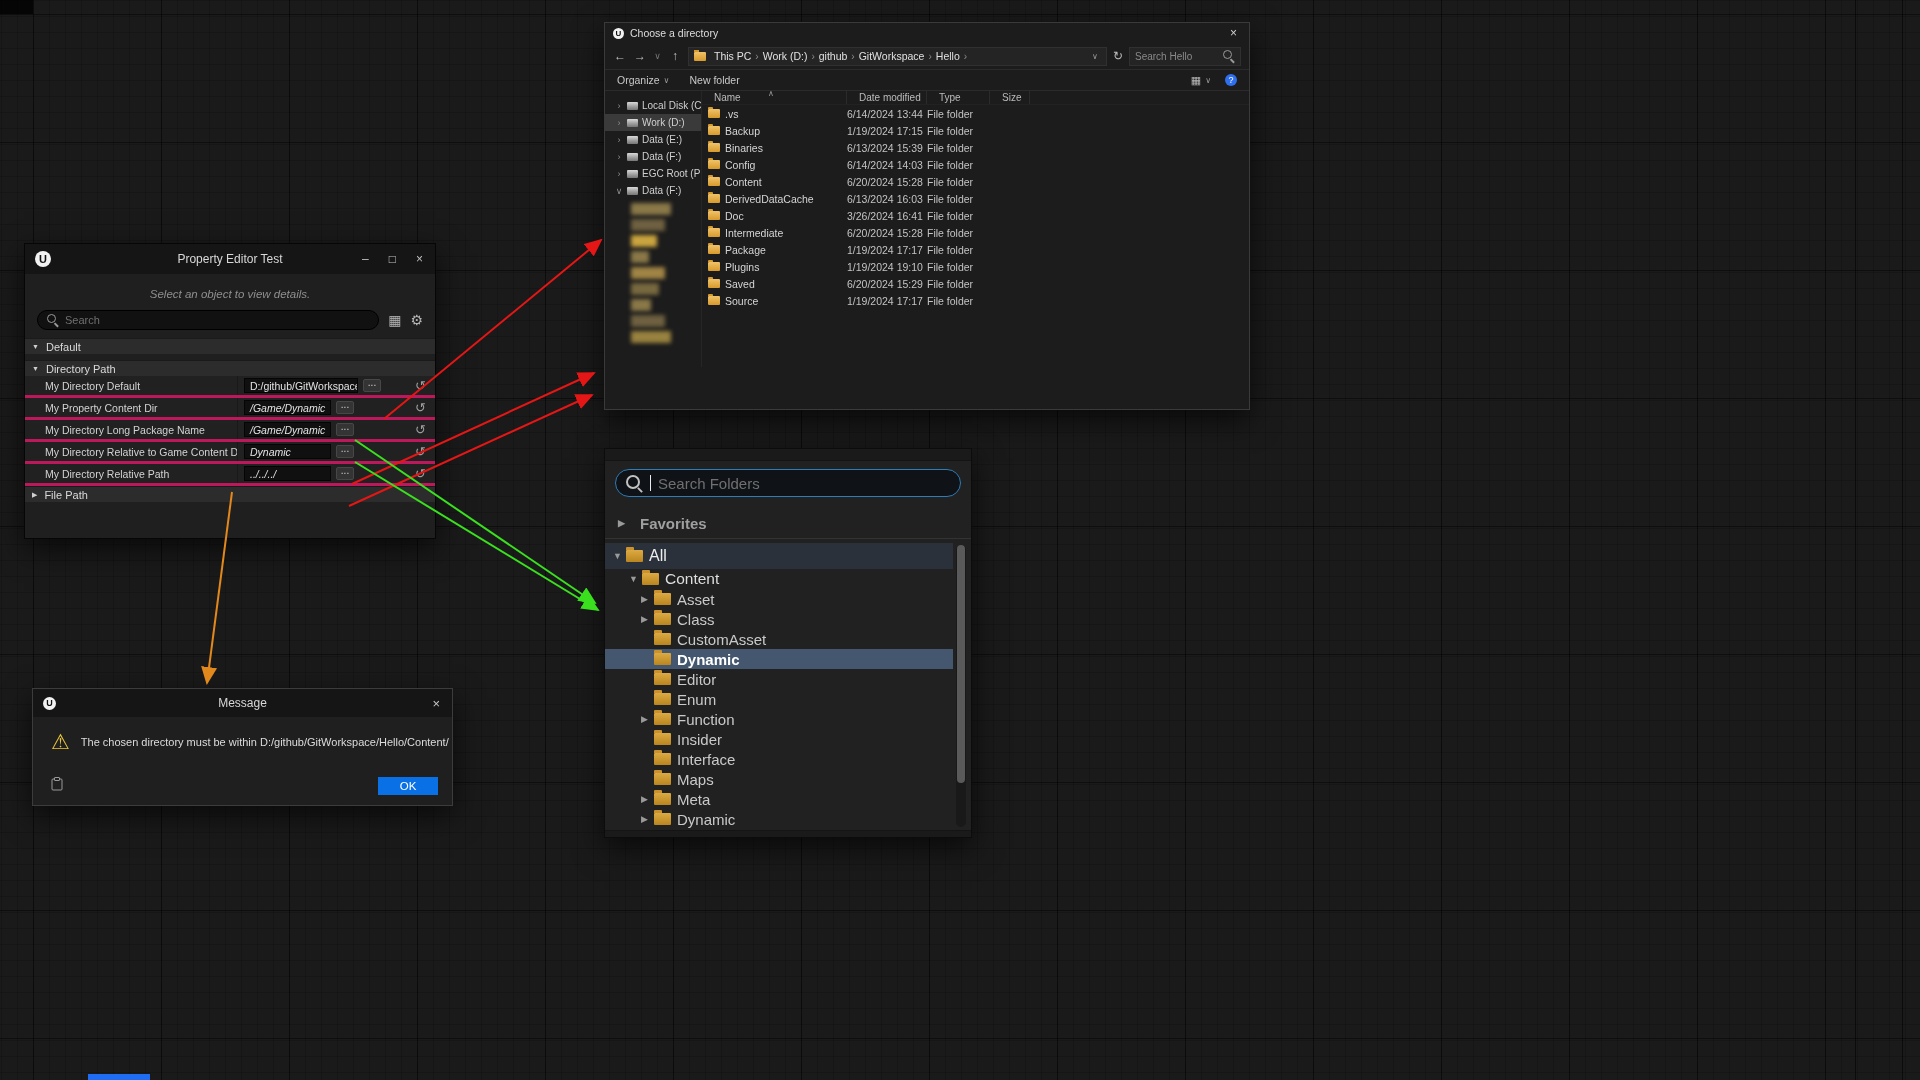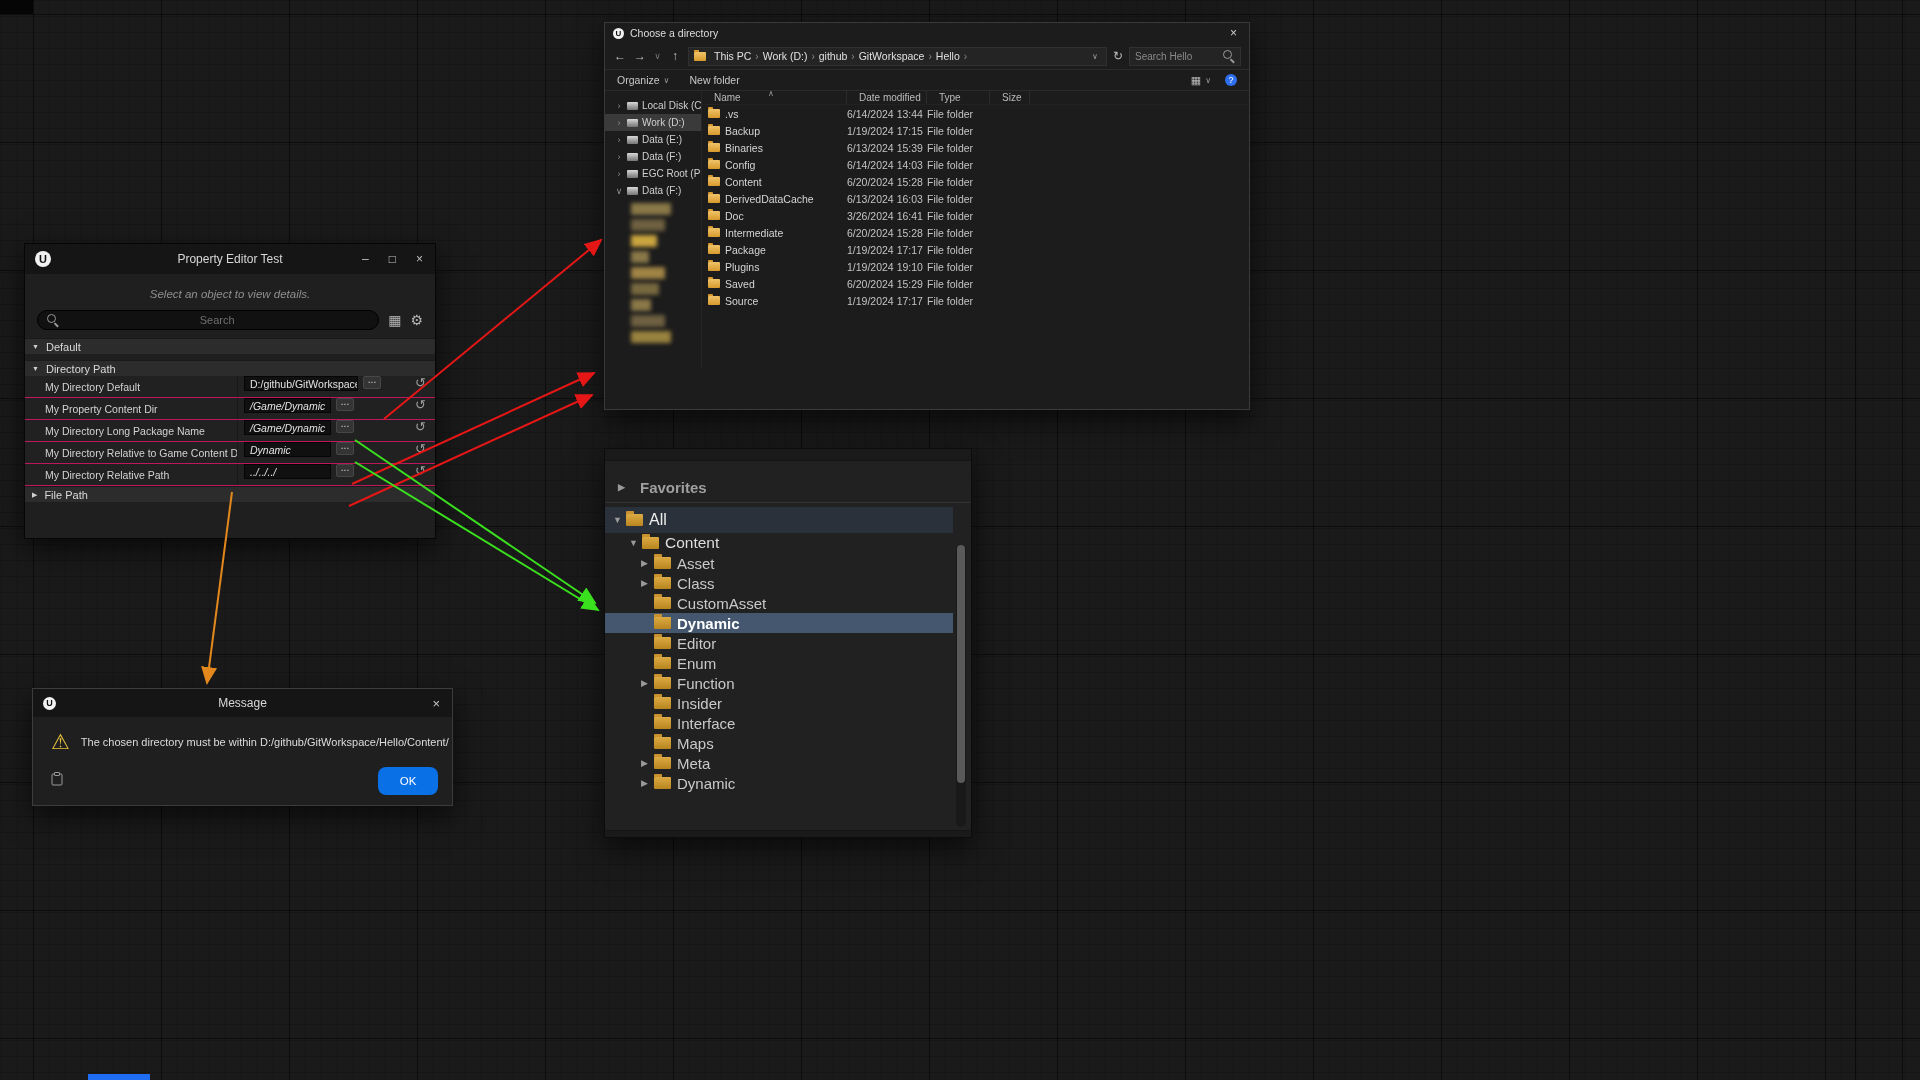--- a/index.html
+++ b/index.html
@@ -79,45 +79,45 @@
   .exbtn { height:16px; background:#2d2d2d; border:1px solid #585858; color:#e0e0e0; font-size:10px; display:flex; align-items:center; justify-content:center; padding:0 9px; }
 
   
   #propwin { left:24px; top:243px; width:412px; height:296px; background:#1f1f1f; border:1px solid #060606; color:#cfcfcf; }
   .pe-title { height:30px; background:#151515; display:flex; align-items:center; padding:0 10px; position:relative; }
   .pe-title .ttl { position:absolute; left:0; right:0; text-align:center; font-size:12px; color:#d8d8d8; }
   .winctl { position:absolute; right:12px; display:flex; gap:20px; font-size:12px; color:#c0c0c0; }
   .pe-hint { margin-top:14px; text-align:center; font-style:italic; color:#8f8f8f; font-size:11.5px; }
   .pe-search { margin:10px 12px 8px; display:flex; align-items:center; gap:9px; }
   .pill { flex:1; height:20px; border-radius:10px; background:#111; border:1px solid #000; display:flex; align-items:center; padding:0 9px; gap:6px; }
-  .pill input { flex:1; min-width:0; background:transparent; border:0; outline:0; color:#ccc; font-size:11px; font-family:inherit;text-align:center; }
+  .pill input { flex:1; min-width:0; background:transparent; border:0; outline:0; color:#ccc; font-size:11px; font-family:inherit; }
   .pill input::placeholder { color:#6f6f6f; }
   .peicon { font-size:14px; color:#b5b5b5; line-height:1; }
   .sect { height:16px; background:#2c2c2c; display:flex; align-items:center; gap:7px; padding:0 7px; font-weight:normal; font-size:11px; color:#dadada; border-top:1px solid #1a1a1a; }
   .sect .tri { font-size:7px; color:#cfcfcf; }
   .sect.gap { margin-top:6px; }
   .pv-row { height:23px; display:flex; align-items:center; background:#212121; border-bottom:1px solid #1a1a1a; }
   .pv-btn { margin-left:33px; height:17px; padding:0 11px; background:#3a3a3a; border:1px solid #545454; border-radius:2px; font-size:11px; color:#e4e4e4; display:flex; align-items:center; }
-  .prop-row { height:22px; display:flex; align-items:flex-start; background:#212121; border-bottom:1px solid #be185d; }
+  .prop-row { height:22px; display:flex; align-items:center; background:#212121; border-bottom:3px solid #be185d; }
   .prop-label { width:213px; padding-left:20px; border-right:1px solid #191919; font-size:10.5px; color:#d2d2d2; white-space:nowrap; overflow:hidden; align-self:stretch; display:flex; align-items:center; }
   .prop-val { margin-left:6px; height:15px; background:#101010; border:1px solid #050505; display:flex; align-items:center; padding:0 5px; font-size:10.5px; color:#e2e2e2; white-space:nowrap; overflow:hidden; }
   .w114{width:114px;} .w87{width:87px;font-style:italic;}
   .dots { margin-left:5px; width:18px; height:13px; background:#343434; border:1px solid #474747; border-radius:2px; color:#d0d0d0; font-size:10px; line-height:4px; display:flex; align-items:flex-start; justify-content:center; padding-top:1px; }
   .reset { margin-left:auto; margin-right:9px; color:#9c9c9c; font-size:13px; line-height:1; }
 
   
   #msgwin { left:32px; top:688px; width:421px; height:118px; background:#1f1f1f; border:1px solid #3c3c3c; color:#ddd; }
   .msg-title { height:28px; background:#151515; display:flex; align-items:center; padding:0 10px; position:relative; }
   .msg-title .ttl { position:absolute; left:0; right:0; text-align:center; font-size:12px; color:#d8d8d8; }
   .msg-close { position:absolute; right:12px; font-size:13px; color:#c8c8c8; }
   .msg-body { display:flex; align-items:center; gap:11px; padding:14px 8px 0 18px; }
   .warn { color:#e9c43c; font-size:21px; line-height:1; flex:none; }
   .msg-text { font-size:11px; color:#dcdcdc; white-space:nowrap; }
   .msg-foot { position:absolute; left:18px; right:14px; bottom:10px; display:flex; align-items:center; justify-content:space-between; }
-  .okbtn { width:60px; height:28px; background:#0a70e6; color:#fff; font-size:11.5px; display:flex; align-items:center; justify-content:center; border-radius:8px; }
+  .okbtn { width:60px; height:18px; background:#0a70e6; color:#fff; font-size:11.5px; display:flex; align-items:center; justify-content:center; border-radius:0; }
 
   
   #picker { left:604px; top:448px; width:368px; height:390px; background:#212121; border:1px solid #0c0c0c; color:#c9c9c9; }
   .pk-top { height:12px; background:#1a1a1a; border-bottom:1px solid #141414; }
   .pk-bottom { position:absolute; bottom:0; left:0; right:0; height:7px; background:#1a1a1a; border-top:1px solid #141414; }
   .pk-search { margin:8px 10px 0; height:28px; border-radius:15px; border:1px solid #2e7cb8; background:#0f1216; display:flex; align-items:center; padding:0 10px; gap:7px; }
   .caret { width:1px; height:16px; background:#ececec; flex:none; }
   .pk-search input { flex:1; min-width:0; background:transparent; border:0; outline:0; color:#ddd; font-size:15px; font-family:inherit; }
   .pk-search input::placeholder { color:#707070; }
   .pk-fav { height:24px; display:flex; align-items:center; gap:9px; padding:0 13px; margin-top:14px; color:#9f9f9f; font-size:15px; font-weight:bold; }
@@ -424,20 +424,25 @@
         <rect x="1" y="2" width="10" height="11" rx="1" fill="none" stroke="#9a9a9a"></rect>
         <rect x="3.5" y="0.5" width="5" height="3" rx="0.5" fill="#1f1f1f" stroke="#9a9a9a"></rect>
       </svg>
     </span>
     <span class="okbtn">OK</span>
   </div>
 </div>
 
 <div id="picker" class="window">
   <div class="pk-top"></div>
+  <div class="pk-search">
+    <span class="mag lg"></span>
+    <span class="caret"></span>
+    <input placeholder="Search Folders" style="">
+  </div>
   <div class="pk-fav">
     <span class="pArrow">▶</span>
     <span>Favorites</span>
   </div>
   <div class="pk-div"></div>
   <div class="pk-tree">
     <div class="trow all d0">
       <span class="pArrow">▼</span>
       <span class="bfolder"></span>
       <span>All</span>

